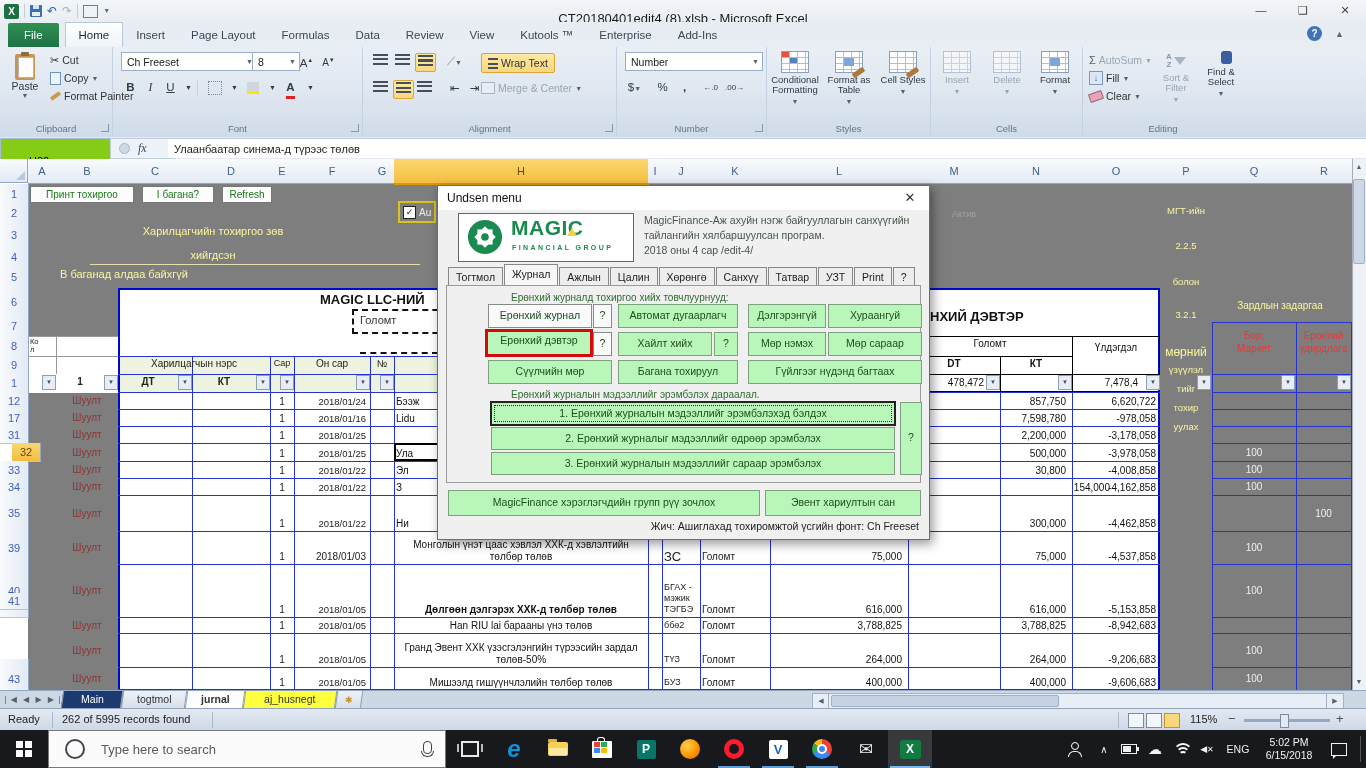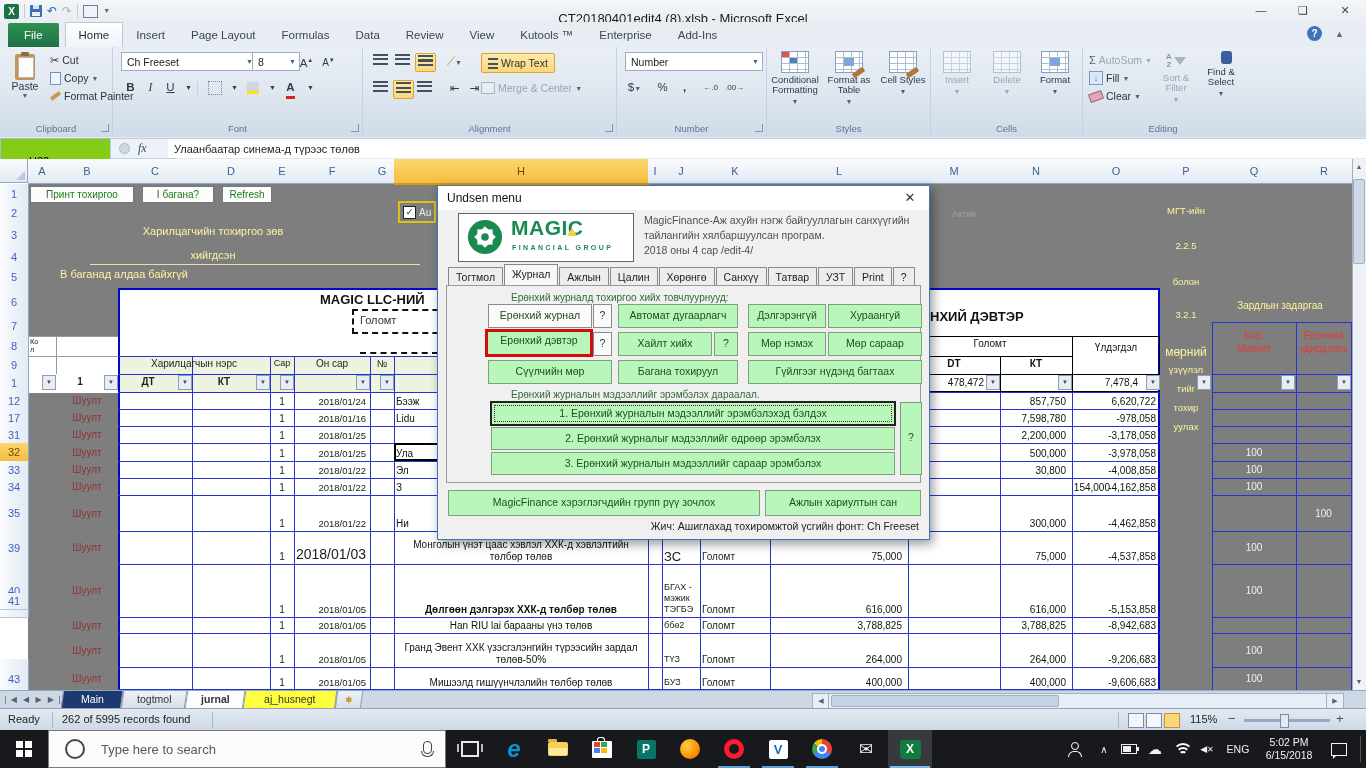--- a/index.html
+++ b/index.html
@@ -518,21 +518,21 @@
       <div style="position: absolute; left: 1212px; top: 319px; width: 84px; height: 17px; font-size: 10px; color: rgb(240, 240, 240); display: flex; align-items: center; justify-content: center;">100</div>
       <div style="position: absolute; left: 58px; top: 336px; width: 58px; height: 36px; font-size: 10px; color: rgb(143, 51, 51); display: flex; align-items: center; justify-content: center;">Шуулт</div>
       <div style="position: absolute; left: 270px; top: 336px; width: 24px; height: 36px; font-size: 10px; color: rgb(34, 34, 34); display: flex; align-items: flex-end; justify-content: center; padding-bottom: 2px; box-sizing: border-box;">1</div>
       <div style="position: absolute; left: 296px; top: 336px; width: 70px; height: 36px; font-size: 9.5px; color: rgb(34, 34, 34); display: flex; align-items: flex-end; justify-content: flex-end; padding-bottom: 2px; box-sizing: border-box;">2018/01/22</div>
       <div style="position: absolute; left: 396px; top: 336px; width: 250px; height: 36px; font-size: 10px; color: rgb(17, 17, 17); display: flex; align-items: flex-end; justify-content: flex-start; text-align: center; line-height: 11.5px; padding-bottom: 2px; box-sizing: border-box; overflow: hidden;">Ни</div>
       <div style="position: absolute; left: 1002px; top: 336px; width: 64px; height: 36px; font-size: 10px; color: rgb(17, 17, 17); display: flex; align-items: flex-end; justify-content: flex-end; padding-bottom: 2px; box-sizing: border-box;">300,000</div>
       <div style="position: absolute; left: 1074px; top: 336px; width: 82px; height: 36px; font-size: 10px; color: rgb(17, 17, 17); display: flex; align-items: flex-end; justify-content: flex-end; padding-bottom: 2px; box-sizing: border-box;">-4,462,858</div>
       <div style="position: absolute; left: 1296px; top: 336px; width: 55px; height: 36px; font-size: 10px; color: rgb(240, 240, 240); display: flex; align-items: center; justify-content: center;">100</div>
       <div style="position: absolute; left: 58px; top: 372px; width: 58px; height: 33px; font-size: 10px; color: rgb(143, 51, 51); display: flex; align-items: center; justify-content: center;">Шуулт</div>
       <div style="position: absolute; left: 270px; top: 372px; width: 24px; height: 33px; font-size: 10px; color: rgb(34, 34, 34); display: flex; align-items: flex-end; justify-content: center; padding-bottom: 2px; box-sizing: border-box;">1</div>
-      <div style="position: absolute; left: 296px; top: 372px; width: 70px; height: 33px; font-size: 14px; color: rgb(34, 34, 34); display: flex; align-items: flex-end; justify-content: flex-end; padding-bottom: 2px; box-sizing: border-box;">2018/01/03</div>
+      <div style="position: absolute; left: 296px; top: 372px; width: 70px; height: 33px; font-size: 10px; color: rgb(34, 34, 34); display: flex; align-items: flex-end; justify-content: flex-end; padding-bottom: 2px; box-sizing: border-box;">2018/01/03</div>
       <div style="position: absolute; left: 396px; top: 372px; width: 250px; height: 33px; font-size: 10px; color: rgb(17, 17, 17); display: flex; align-items: flex-end; justify-content: center; text-align: center; line-height: 11.5px; padding-bottom: 2px; box-sizing: border-box; overflow: hidden;">Монголын үнэт цаас хэвлэл ХХК-д хэвлэлтийн төлбөр төлөв</div>
       <div style="position: absolute; left: 664px; top: 372px; width: 34px; height: 33px; font-size: 13px; color: rgb(34, 34, 34); line-height: 11px; display: flex; align-items: flex-end; padding-bottom: 2px; box-sizing: border-box; overflow: hidden;">ЗС</div>
       <div style="position: absolute; left: 702px; top: 372px; width: 64px; height: 33px; font-size: 10px; color: rgb(34, 34, 34); display: flex; align-items: flex-end; padding-bottom: 2px; box-sizing: border-box;">Голомт</div>
       <div style="position: absolute; left: 772px; top: 372px; width: 130px; height: 33px; font-size: 10px; color: rgb(17, 17, 17); display: flex; align-items: flex-end; justify-content: flex-end; padding-bottom: 2px; box-sizing: border-box;">75,000</div>
       <div style="position: absolute; left: 1002px; top: 372px; width: 64px; height: 33px; font-size: 10px; color: rgb(17, 17, 17); display: flex; align-items: flex-end; justify-content: flex-end; padding-bottom: 2px; box-sizing: border-box;">75,000</div>
       <div style="position: absolute; left: 1074px; top: 372px; width: 82px; height: 33px; font-size: 10px; color: rgb(17, 17, 17); display: flex; align-items: flex-end; justify-content: flex-end; padding-bottom: 2px; box-sizing: border-box;">-4,537,858</div>
       <div style="position: absolute; left: 1212px; top: 372px; width: 84px; height: 33px; font-size: 10px; color: rgb(240, 240, 240); display: flex; align-items: center; justify-content: center;">100</div>
       <div style="position: absolute; left: 58px; top: 405px; width: 58px; height: 53px; font-size: 10px; color: rgb(143, 51, 51); display: flex; align-items: center; justify-content: center;">Шуулт</div>
       <div style="position: absolute; left: 270px; top: 405px; width: 24px; height: 53px; font-size: 10px; color: rgb(34, 34, 34); display: flex; align-items: flex-end; justify-content: center; padding-bottom: 2px; box-sizing: border-box;">1</div>
       <div style="position: absolute; left: 296px; top: 405px; width: 70px; height: 53px; font-size: 9.5px; color: rgb(34, 34, 34); display: flex; align-items: flex-end; justify-content: flex-end; padding-bottom: 2px; box-sizing: border-box;">2018/01/05</div>
@@ -599,21 +599,21 @@
       <div class="rhead" style="position: absolute; left: 0px; top: 89px; width: 28px; height: 18px;">4</div>
       <div class="rhead" style="position: absolute; left: 0px; top: 107px; width: 28px; height: 22px;">5</div>
       <div class="rhead" style="position: absolute; left: 0px; top: 129px; width: 28px; height: 28px;">6</div>
       <div class="rhead" style="position: absolute; left: 0px; top: 157px; width: 28px; height: 20px;">7</div>
       <div class="rhead" style="position: absolute; left: 0px; top: 177px; width: 28px; height: 20px;">8</div>
       <div class="rhead" style="position: absolute; left: 0px; top: 197px; width: 28px; height: 18px;">9</div>
       <div class="rhead" style="position: absolute; left: 0px; top: 215px; width: 28px; height: 18px;">1</div>
       <div class="rhead" style="position: absolute; left: 0px; top: 233px; width: 28px; height: 17px;">12</div>
       <div class="rhead" style="position: absolute; left: 0px; top: 250px; width: 28px; height: 17px;">17</div>
       <div class="rhead" style="position: absolute; left: 0px; top: 267px; width: 28px; height: 17px;">31</div>
-      <div class="rhead sel" style="position: absolute; left: 0px; top: 284px; width: 28px; height: 18px;">32</div>
+      <div class="rhead sel" style="position: absolute; left: 12px; top: 284px; width: 28px; height: 18px;">32</div>
       <div class="rhead" style="position: absolute; left: 0px; top: 302px; width: 28px; height: 17px;">33</div>
       <div class="rhead" style="position: absolute; left: 0px; top: 319px; width: 28px; height: 17px;">34</div>
       <div class="rhead" style="position: absolute; left: 0px; top: 336px; width: 28px; height: 36px;">35</div>
       <div class="rhead" style="position: absolute; left: 0px; top: 372px; width: 28px; height: 33px;">39</div>
       <div class="rhead" style="position: absolute; left: 0px; top: 405px; width: 28px; height: 53px;">40</div>
       <div class="rhead" style="position: absolute; left: 0px; top: 434px; width: 28px; height: 16px;">41</div>
       <div class="rhead" style="position: absolute; left: 0px; top: 500px; width: 28px; height: 34px; font-weight: bold;">42</div>
       <div class="rhead" style="position: absolute; left: 0px; top: 508px; width: 28px; height: 23px;">43</div>
       <div style="position: absolute; left: 1352px; top: 0px; width: 14px; height: 531px; background: rgb(238, 242, 247); border-left: 1px solid rgb(170, 170, 187); box-sizing: border-box;"></div>
       <div style="position: absolute; left: 1352px; top: 0px; width: 14px; height: 16px; font-size: 7px; color: rgb(85, 97, 110); text-align: center; line-height: 16px;">▲</div>
@@ -661,21 +661,21 @@
     <div class="gbtn" style="left:180px;top:174px;width:118px">Багана тохируул</div>
     <div class="gbtn" style="left:310px;top:174px;width:172px">Гүйлгээг нүдэнд багтаах</div>
 
     <div class="dlbl" style="left:73px;top:203px">Ерөнхий журналын мэдээллийг эрэмбэлэх дараалал.</div>
     <div class="gbtn focusd" style="left:53px;top:216px;width:402px;height:21px">1. Ерөнхий журналын мэдээллийг эрэмбэлэхэд бэлдэх</div>
     <div class="gbtn" style="left:53px;top:241px;width:402px;height:21px">2. Ерөнхий журналыг мэдээллийг өдрөөр эрэмбэлэх</div>
     <div class="gbtn" style="left:53px;top:266px;width:402px;height:21px">3. Ерөнхий журналын мэдээллийг сараар эрэмбэлэх</div>
     <div class="gbtn" style="left:462px;top:216px;width:20px;height:71px;line-height:69px">?</div>
 
     <div class="gbtn" style="left:10px;top:304px;width:310px;height:24px;line-height:22px">MagicFinance хэрэглэгчдийн групп рүү зочлох</div>
-    <div class="gbtn" style="left:327px;top:304px;width:154px;height:24px;line-height:22px">Ажлын хариултын сан</div>
+    <div class="gbtn" style="left:327px;top:304px;width:154px;height:24px;line-height:22px">Эвент хариултын сан</div>
     <div style="position:absolute;left:0;top:334px;right:10px;text-align:right;font-size:10.5px;color:#222">Жич: Ашиглахад тохиромжтой үсгийн фонт: Ch  Freeset</div>
   </div>
 
   <div id="sheettabs">
     <div class="tnav">❘◀ ◀ ▶ ▶❘</div>
     <span id="stabs"><div class="stab" style="left: 62px; width: 58px; background: rgb(28, 58, 112); color: rgb(255, 255, 255);"><span>Main</span></div><div class="stab" style="left: 122px; width: 62px;"><span>togtmol</span></div><div class="stab" style="left: 186px; width: 56px; background: rgb(253, 253, 253); font-weight: bold;"><span>jurnal</span></div><div class="stab" style="left: 244px; width: 90px; background: rgb(255, 255, 61);"><span>aj_husnegt</span></div></span>
     <div class="stab" style="left:336px;width:24px"><span style="color:#c8922a;font-size:9px">✱</span></div>
     <div class="hscroll" style="left:812px;width:16px;text-align:center;font-size:7px;line-height:13px;color:#55616e">◀</div>
     <div class="hscroll" style="left:828px;width:498px">
       <div style="position:absolute;left:2px;top:1px;width:226px;height:10px;background:#c4d2e2;border:1px solid #9fb0c4;border-radius:2px"></div>

